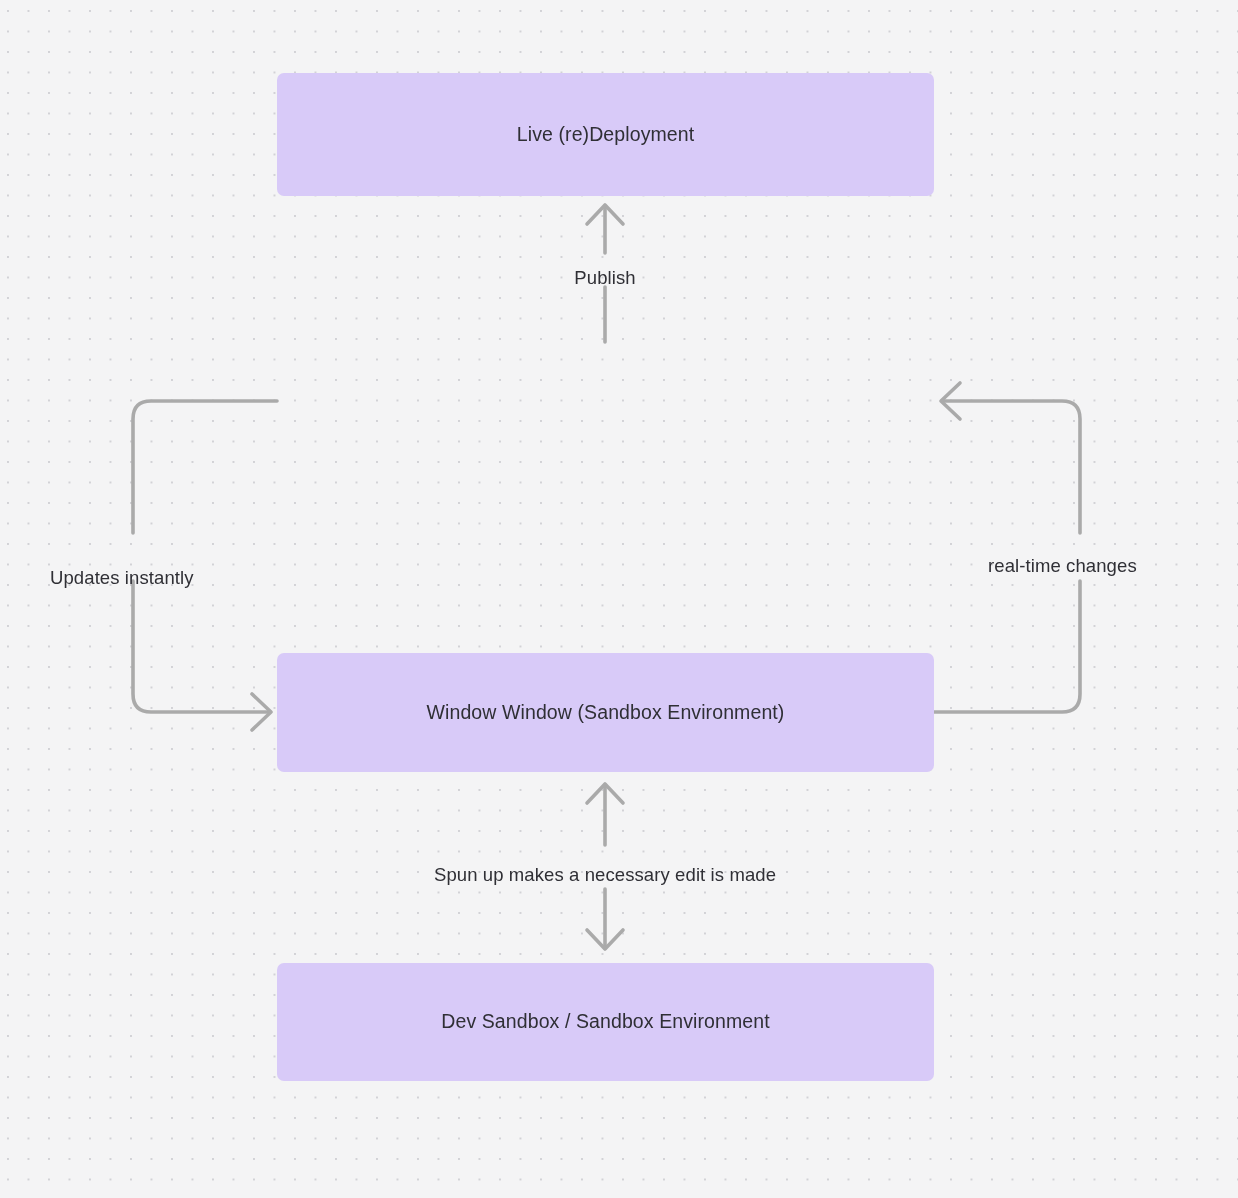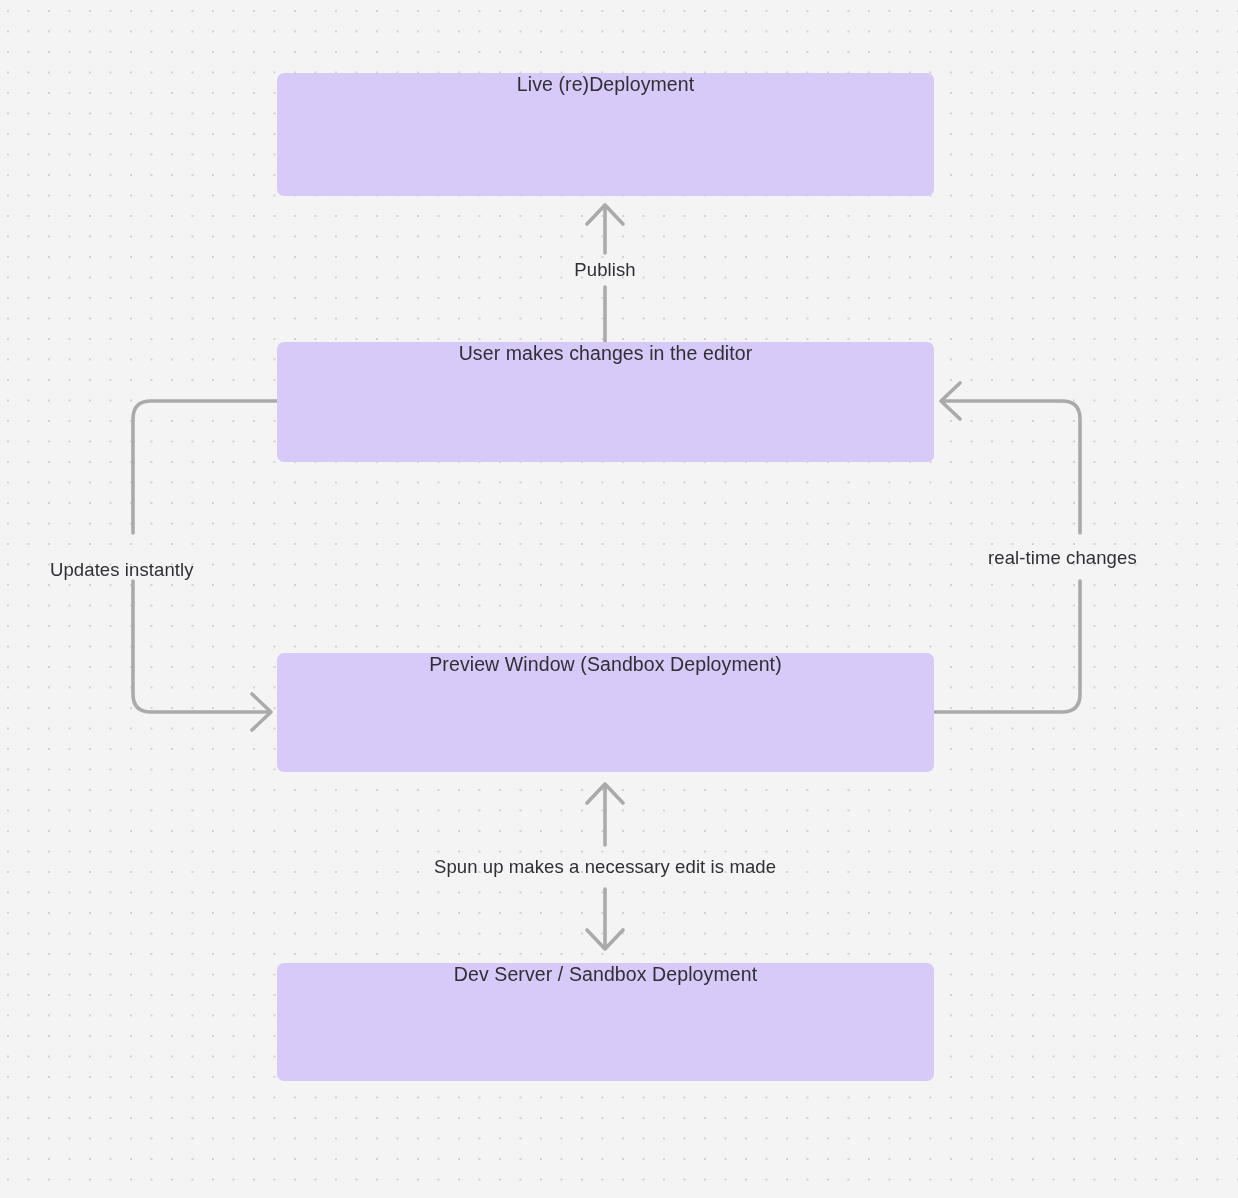--- a/index.html
+++ b/index.html
@@ -29,37 +29,39 @@
     width: 1238px;
     height: 1198px;
     pointer-events: none;
   }
   .node {
     position: absolute;
     box-sizing: border-box;
     background: #d8caf8;
     border-radius: 7px;
     display: flex;
+    align-items: center;
     justify-content: center;
   }
   .node-label {
     font-size: 19.5px;
     color: #2f2f35;
     letter-spacing: 0.1px;
     line-height: 1.2;
     text-align: center;
     white-space: nowrap;
   }
   .edge-label {
     position: absolute;
     font-size: 18.5px;
     color: #2f2f35;
     white-space: nowrap;
     letter-spacing: 0.1px;
     background: transparent;
+    margin-top: 8px;
   }
   .edge-label.centered {
     transform: translate(-50%, -50%);
   }
 </style>
 </head>
 <body>
 
 <div id="canvas">
 
@@ -91,30 +93,27 @@
         <path d="M 587 930 L 605 949 L 623 930"></path>
       </g>
 
     </g>
   </svg>
 
   <div class="node" style="left:277px; top:73px; width:657px; height:123px;">
     <span class="node-label">Live (re)Deployment</span>
   </div>
 
-  <div class="node" style="left:277px; top:342px; width:657px; height:120px;">
-    <span class="node-label">User makes changes in the editor</span>
-  </div>
 
   <div class="node" style="left:277px; top:653px; width:657px; height:119px;">
-    <span class="node-label">Preview Window (Sandbox Deployment)</span>
+    <span class="node-label">Window Window (Sandbox Environment)</span>
   </div>
 
   <div class="node" style="left:277px; top:963px; width:657px; height:118px;">
-    <span class="node-label">Dev Server / Sandbox Deployment</span>
+    <span class="node-label">Dev Sandbox / Sandbox Environment</span>
   </div>
 
   <div class="edge-label centered" style="left:605px; top:270px;">Publish</div>
 
   <div class="edge-label" style="left:50px; top:559px;">Updates instantly</div>
 
   <div class="edge-label" style="left:988px; top:547px;">real-time changes</div>
 
   <div class="edge-label centered" style="left:605px; top:867px;">Spun up makes a necessary edit is made</div>
 

